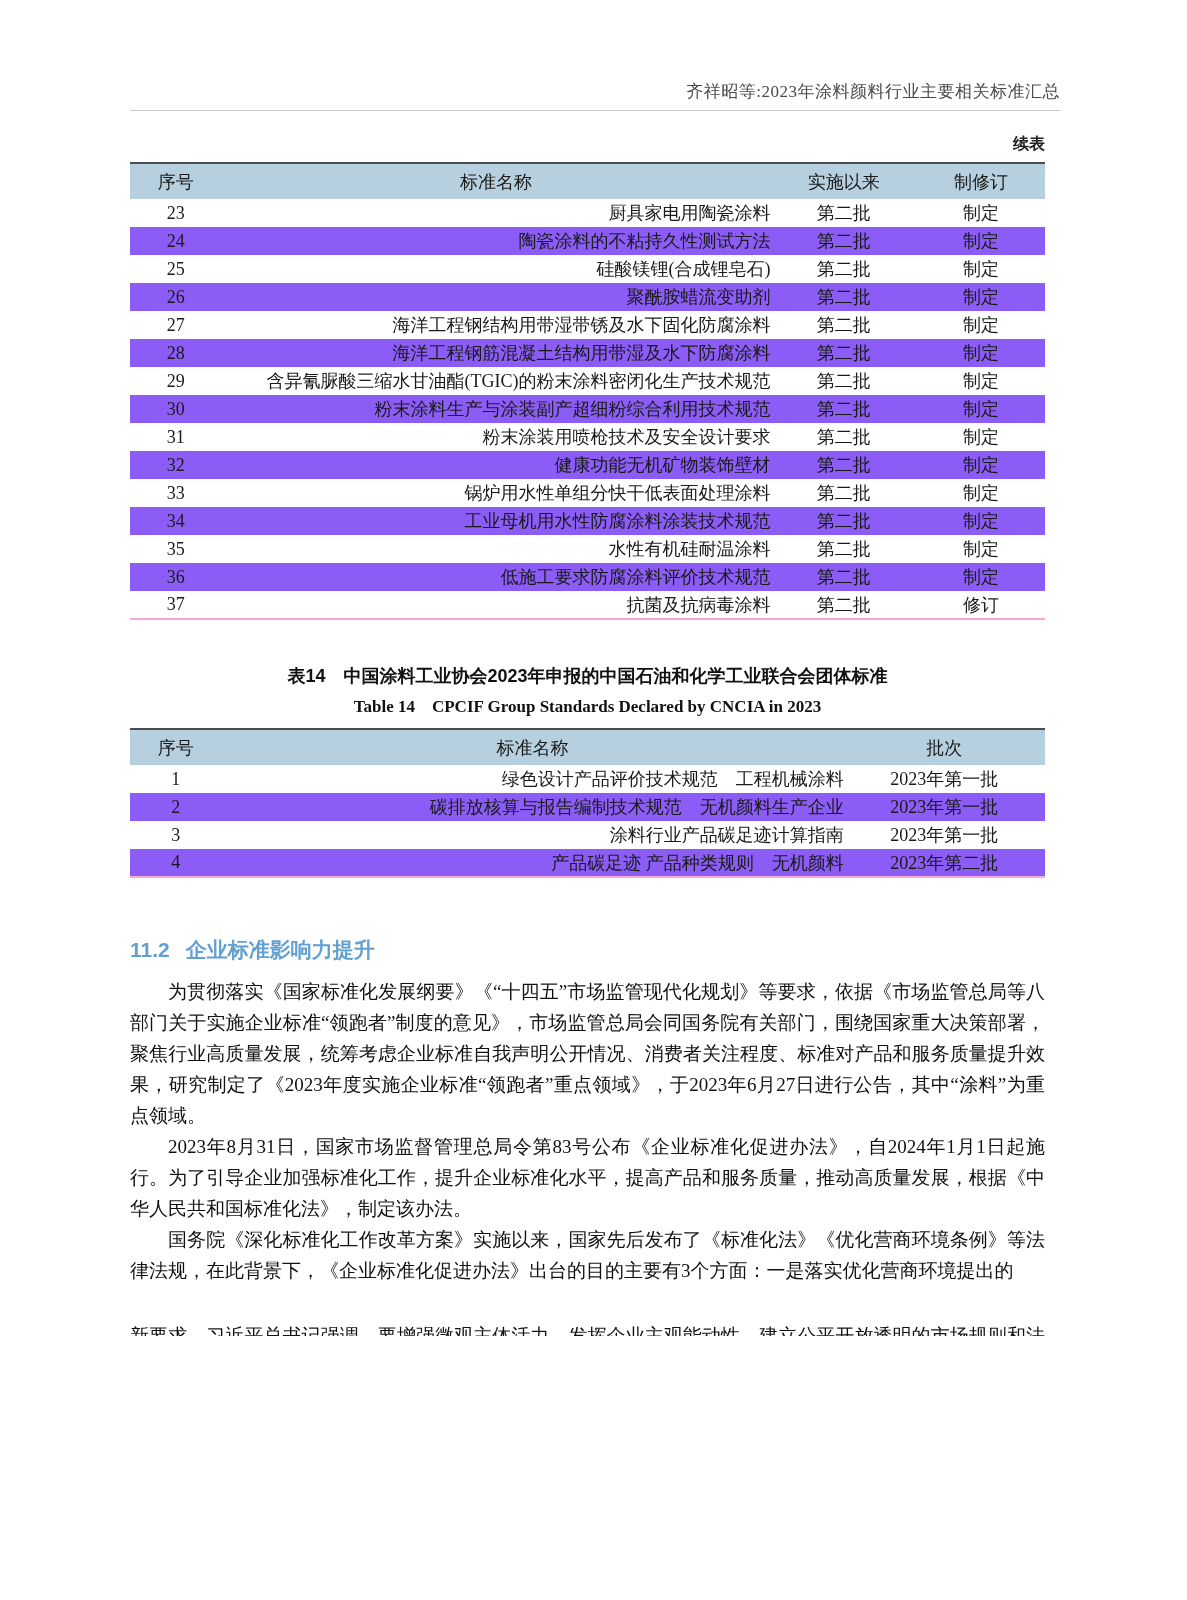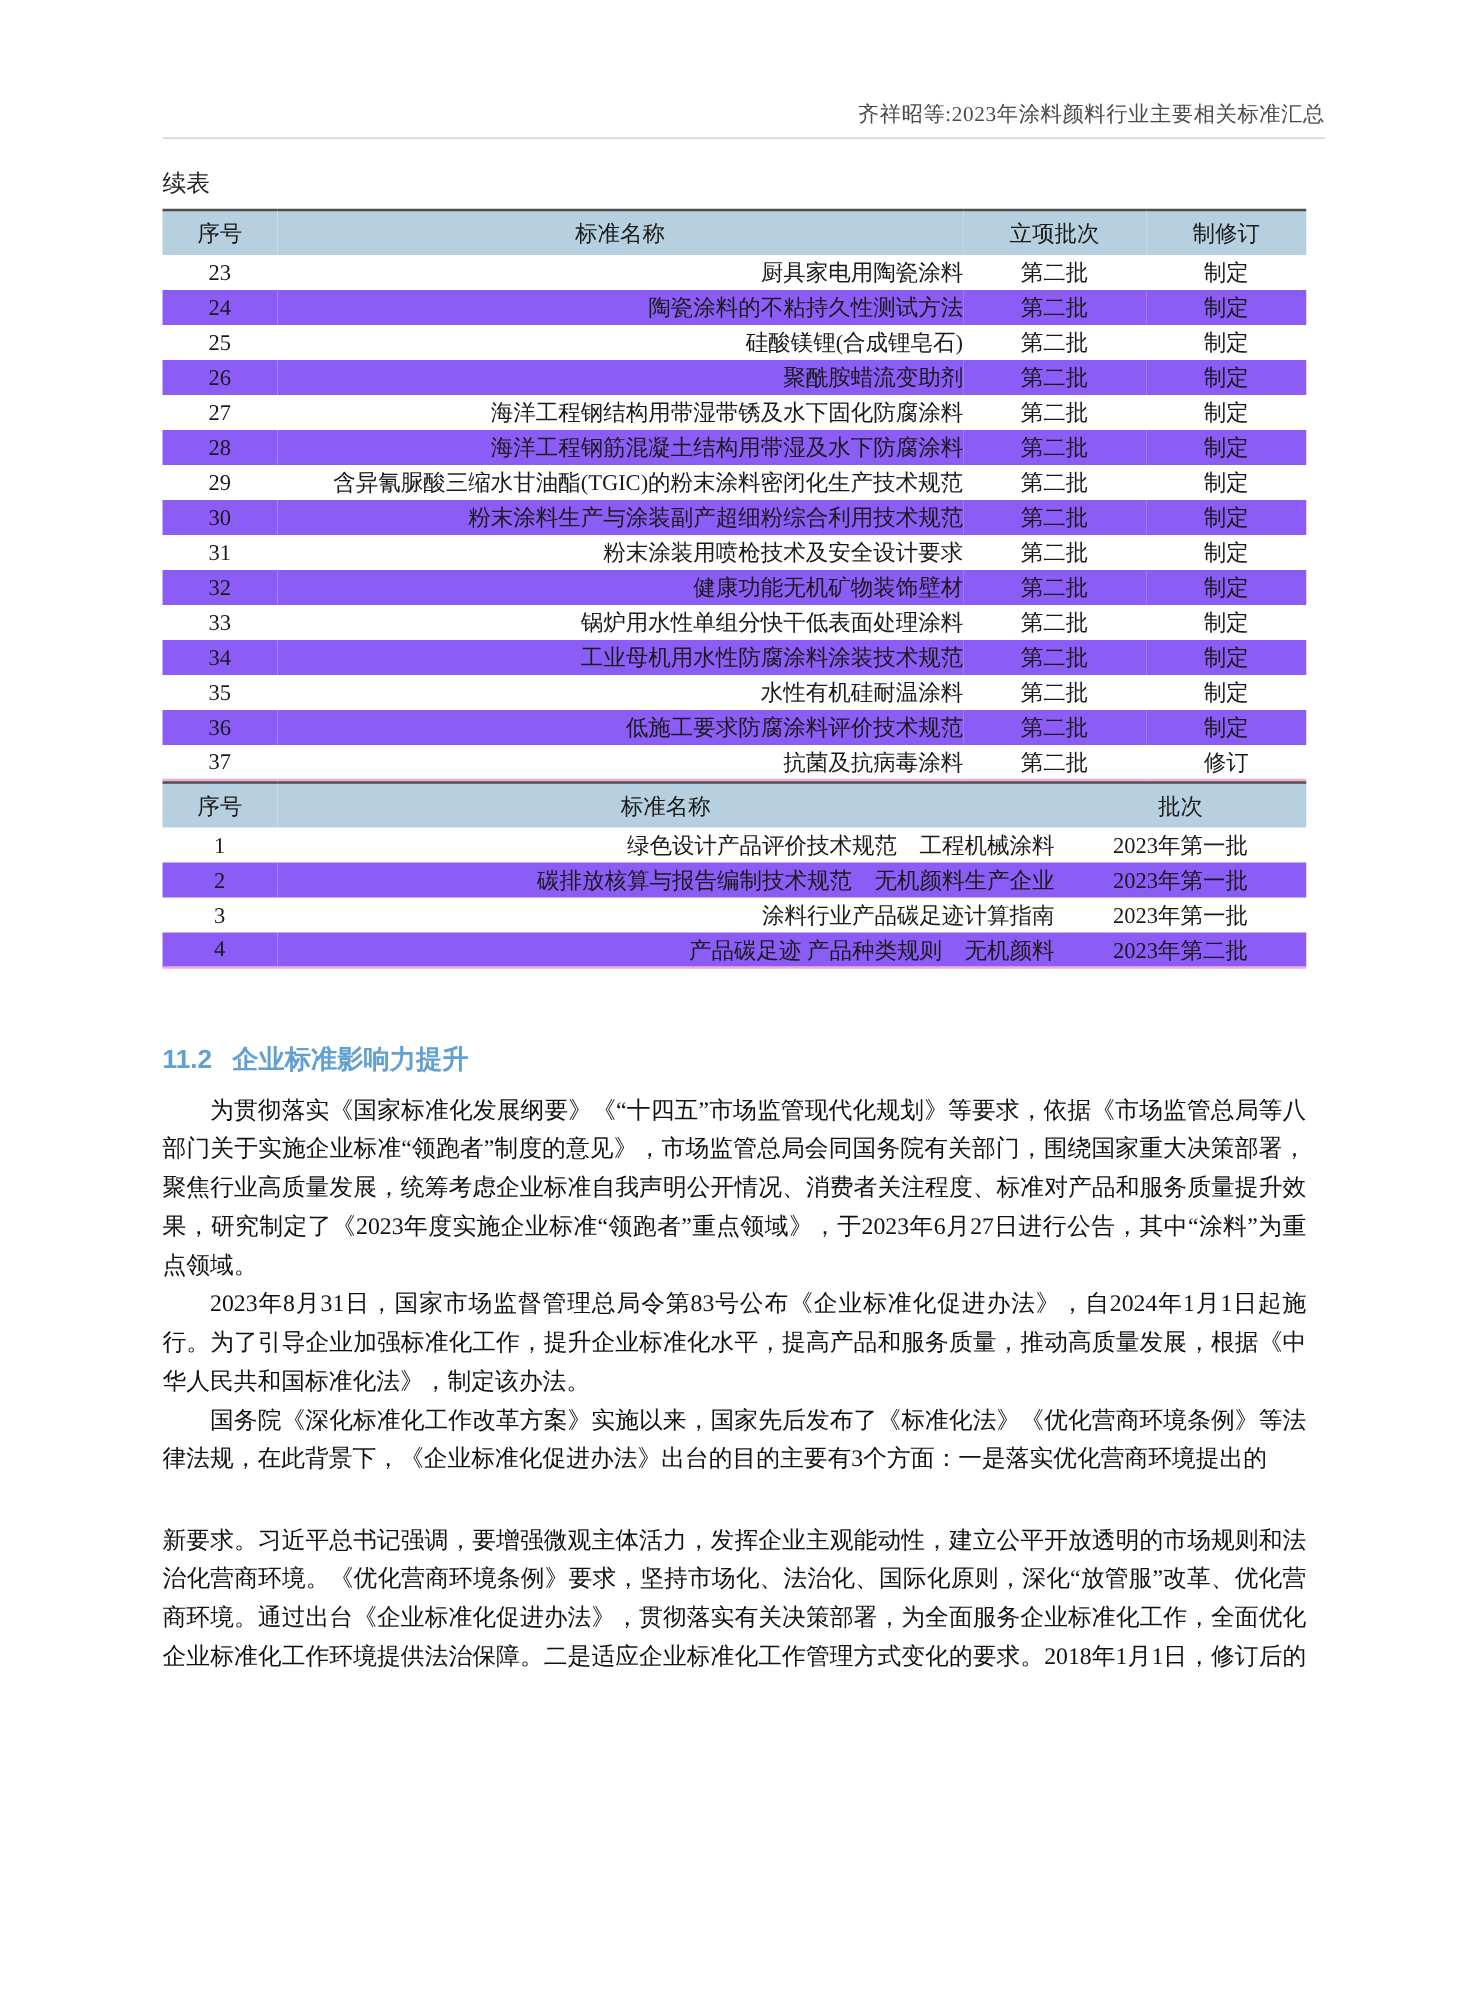--- a/index.html
+++ b/index.html
@@ -21,23 +21,23 @@
   }
   .head-rule {
     position:absolute; top:110px; left:130px; right:127px;
     border-top:1px solid #c9c9c9;
   }
   
   .main {
     position:absolute; left:130px; top:134px; width:915px;
   }
   .continued-label {
-    text-align:left;
-    font-family:"Liberation Sans","DejaVu Sans",sans-serif;
-    font-weight:normal; font-size:19px; color:#222;
+    text-align:right;
+    font-family:"Liberation Sans","DejaVu Sans",sans-serif;
+    font-weight:bold; font-size:16px; color:#222;
     margin-bottom:7px;
   }
   table {
     width:100%; border-collapse:collapse;
     font-size:18px;
     border-top:2px solid #4d4d4d;
     border-bottom:2px solid #f9a8d4;
   }
   thead th {
     background:#b6d0df;
@@ -131,21 +131,21 @@
       <colgroup>
         <col style="width:10%">
           <col style="width:60%">
           <col style="width:16%">
           <col style="width:14%">
       </colgroup>
       <thead>
         <tr>
           <th>序号</th>
           <th>标准名称</th>
-          <th>立项批次</th>
+          <th>实施以来</th>
           <th>制修订</th>
         </tr>
       </thead>
       <tbody>
           <tr>
             <td>23</td>
             <td>厨具家电用陶瓷涂料</td>
             <td>第二批</td>
             <td>制定</td>
           </tr>
@@ -229,20 +229,24 @@
           </tr>
           <tr>
             <td>37</td>
             <td>抗菌及抗病毒涂料</td>
             <td>第二批</td>
             <td>修订</td>
           </tr>
         </tbody>
     </table>
 
+    <div class="tbl2-captions">
+      <div class="caption-zh">表14　中国涂料工业协会2023年申报的中国石油和化学工业联合会团体标准</div>
+      <div class="caption-en">Table 14　CPCIF Group Standards Declared by CNCIA in 2023</div>
+    </div>
 
     <table class="tbl2">
       <colgroup>
         <col style="width:10%">
           <col style="width:68%">
           <col style="width:22%">
       </colgroup>
       <thead>
         <tr>
           <th>序号</th>

